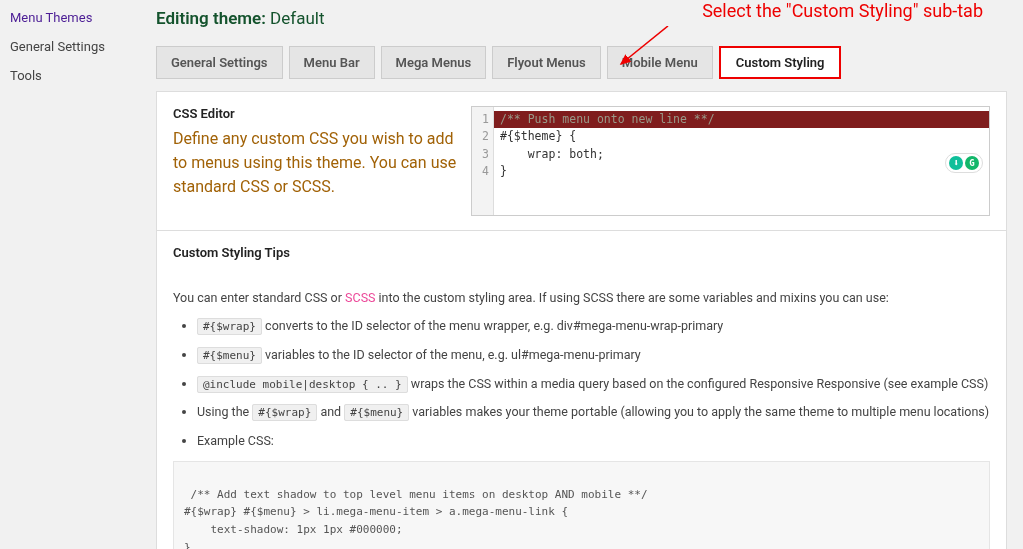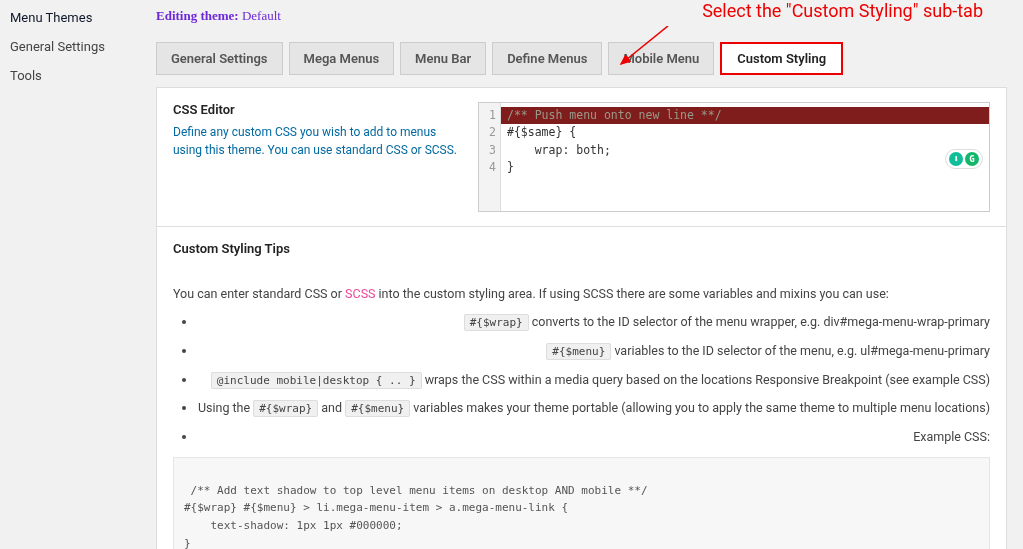--- a/index.html
+++ b/index.html
@@ -10,35 +10,35 @@
     color: #333;
     background: #f1f1f1;
     display: flex;
   }
   .sidebar {
     width: 140px;
     padding: 10px 10px;
     font-size: 13px;
   }
   .sidebar-item { margin-bottom: 14px; cursor: pointer; color: #444; }
-  .sidebar-item.active { color: #0f172a; }
+  .sidebar-item.active { color: #4c1d95; }
   .main {
     flex: 1;
     padding: 0 16px 20px 16px;
     position: relative;
   }
   .annot {
     position: absolute;
     top: 0;
     right: 40px;
     color: #e00;
     font-size: 18px;
   }
   .annot svg { position: absolute; top: 26px; right: 310px; }
-  .editing-line { font-size: 13px; color: #6d28d9; margin: 8px 0 18px 0; font-family: Liberation Serif, serif; }
+  .editing-line { font-size: 17px; color: #14532d; margin: 8px 0 18px 0; }
   .editing-line b { font-weight: 600; }
   .tabs { display: flex; gap: 6px; margin-bottom: 12px; }
   .tab {
     background: #e5e5e5;
     color: #555;
     font-size: 13px;
     font-weight: 600;
     padding: 8px 14px;
     border: 1px solid #ccc;
     cursor: pointer;
@@ -47,25 +47,25 @@
     background: #fff;
     color: #222;
     border: 2px solid #e00;
     padding: 7px 15px;
   }
   .panel {
     background: #fff;
     border: 1px solid #ddd;
     padding: 14px 16px;
     display: flex;
-    gap: 15px;
+    gap: 8px;
   }
   .panel-left { width: 290px; }
   .panel-left h3 { margin: 0 0 6px 0; font-size: 13px; font-weight: 600; color: #222; }
-  .help { font-size: 12px; color: #0369a1; line-height: 1.5; }
+  .help { font-size: 16px; color: #a16207; line-height: 1.5; }
   .editor-wrap {
     flex: 1;
     border: 1px solid #ccc;
     background: #fff;
     position: relative;
     height: 110px;
     display: flex;
     font-family: Consolas, Monaco, monospace;
     font-size: 11.5px;
     color: #333;
@@ -100,21 +100,21 @@
     padding: 2px 3px;
     align-items: center;
   }
   .grammarly .dot { width: 14px; height: 14px; border-radius: 50%; }
   .dot.teal { background: #0fbf9a; color: #fff; font-size: 10px; text-align: center; line-height: 14px; }
   .dot.green { background: #15c39a; background: #12b76a; color: #fff; font-size: 9px; text-align: center; line-height: 14px; font-weight: bold; }
   .tips { background: #fff; border: 1px solid #ddd; border-top: none; padding: 14px 16px 8px 16px; font-size: 12.5px; }
   .tips h3 { margin: 0 0 30px 0; font-size: 13px; font-weight: 600; color: #222; }
   .tips p { margin: 0 0 12px 0; color: #444; }
   .tips a { color: #ec4899; text-decoration: none; }
-  .tips ul { margin: 0; padding-left: 24px; text-align: right; }
+  .tips ul { margin: 0; padding-left: 24px; }
   .tips li { margin-bottom: 10px; color: #444; line-height: 1.5; }
   code.tag {
     background: #f0f0f0;
     border: 1px solid #ddd;
     padding: 1px 5px;
     font-family: Consolas, Monaco, monospace;
     font-size: 11px;
     color: #444;
     border-radius: 2px;
   }
@@ -153,53 +153,53 @@
     </svg>
   </div>
 
   <div class="editing-line">
     <b>Editing theme:</b>
     <span>Default</span>
   </div>
 
   <div class="tabs">
     <div class="tab">General Settings</div>
+    <div class="tab">Menu Bar</div>
     <div class="tab">Mega Menus</div>
-    <div class="tab">Menu Bar</div>
-    <div class="tab">Define Menus</div>
+    <div class="tab">Flyout Menus</div>
     <div class="tab">Mobile Menu</div>
     <div class="tab active">Custom Styling</div>
   </div>
 
   <div class="panel">
     <div class="panel-left">
       <h3>CSS Editor</h3>
       <div class="help">Define any custom CSS you wish to add to menus using this theme. You can use standard CSS or SCSS.</div>
     </div>
     <div class="editor-wrap">
       <div class="gutter">1<br>2<br>3<br>4</div>
-      <div class="code"><span class="hl"><span class="c">/** Push menu onto new line **/</span></span><span>#{$same} {</span>
+      <div class="code"><span class="hl"><span class="c">/** Push menu onto new line **/</span></span><span>#{$theme} {</span>
 <span>    wrap: both;</span>
 <span>}</span></div>
       <div class="grammarly">
         <div class="dot teal">⬇</div>
         <div class="dot green">G</div>
       </div>
     </div>
   </div>
 
   <div class="tips">
     <h3>Custom Styling Tips</h3>
     <p>
       <span>You can enter standard CSS or </span><a href="#">SCSS</a><span> into the custom styling area. If using SCSS there are some variables and mixins you can use:</span>
     </p>
     <ul>
       <li><code class="tag">#{$wrap}</code><span> converts to the ID selector of the menu wrapper, e.g. div#mega-menu-wrap-primary</span></li>
       <li><code class="tag">#{$menu}</code><span> variables to the ID selector of the menu, e.g. ul#mega-menu-primary</span></li>
-      <li><code class="tag">@include mobile|desktop { .. }</code><span> wraps the CSS within a media query based on the locations Responsive Breakpoint (see example CSS)</span></li>
+      <li><code class="tag">@include mobile|desktop { .. }</code><span> wraps the CSS within a media query based on the configured Responsive Responsive (see example CSS)</span></li>
       <li><span>Using the </span><code class="tag">#{$wrap}</code><span> and </span><code class="tag">#{$menu}</code><span> variables makes your theme portable (allowing you to apply the same theme to multiple menu locations)</span></li>
       <li><span>Example CSS:</span></li>
     </ul>
     <div class="example"> /** Add text shadow to top level menu items on desktop AND mobile **/
 #{$wrap} #{$menu} &gt; li.mega-menu-item &gt; a.mega-menu-link {
     text-shadow: 1px 1px #000000;
 }</div>
     <div class="example"> /** Add text shadow to top level menu items on desktop only **/
 @include desktop {
     #{$wrap} #{$menu} &gt; li.mega-menu-item &gt; a.mega-menu-link {

